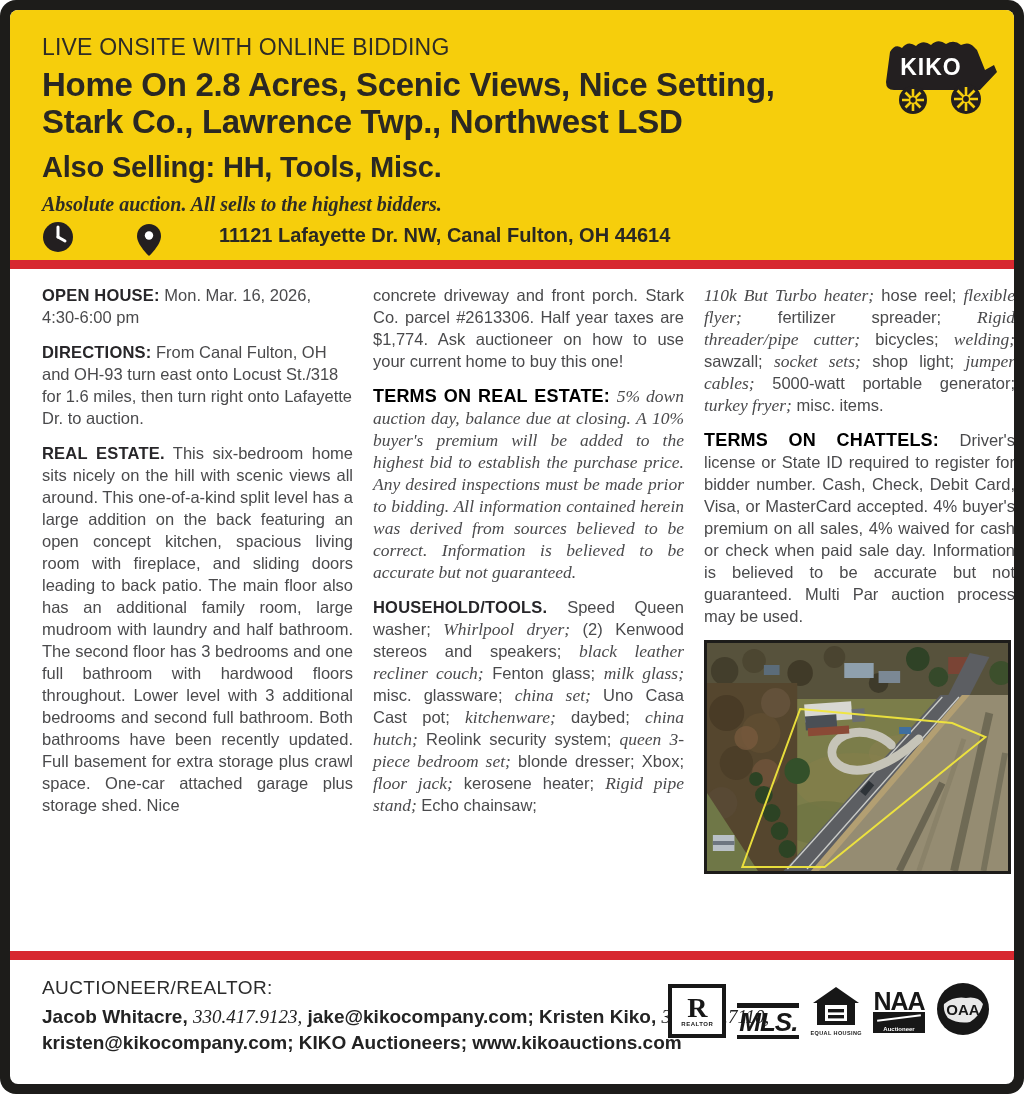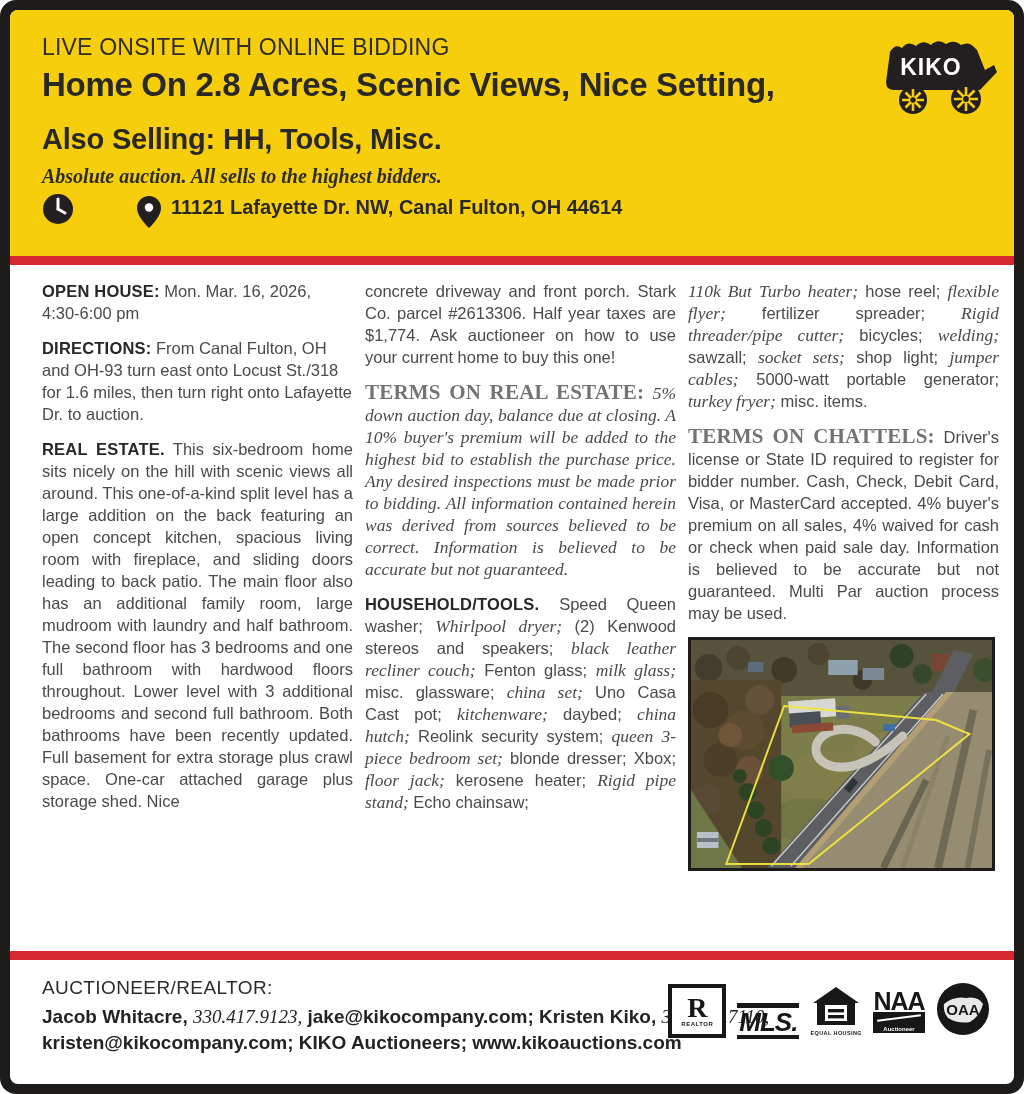--- a/index.html
+++ b/index.html
@@ -11,39 +11,39 @@
   }
   *{margin:0;padding:0;box-sizing:border-box;}
   html,body{width:1024px;height:1094px;background:#fff;font-family:"Liberation Sans",sans-serif;}
   .page{width:1024px;height:1094px;background:var(--frame);padding:10px;border-radius:16px;}
   .inner{width:100%;height:100%;background:#fff;border-radius:8px;overflow:hidden;display:flex;flex-direction:column;}
 
   
   .hdr{flex:0 0 246px;background:var(--yellow);position:relative;padding:24px 30px 0 32px;color:var(--ink);}
   .tagline{font-size:23px;font-weight:400;letter-spacing:.2px;color:#2e2c26;}
   .title{font-size:33px;line-height:37px;font-weight:800;letter-spacing:-.3px;margin-top:5px;color:#2a2823;}
-  .also{font-size:29px;font-weight:800;margin-top:20px;letter-spacing:-.2px;color:#2a2823;}
+  .also{font-size:29px;font-weight:800;margin-top:11px;letter-spacing:-.2px;color:#2a2823;}
   .note{font-family:"Liberation Serif",serif;font-style:italic;font-weight:700;font-size:20px;margin-top:9px;color:#2e2c26;}
   .inforow{display:flex;align-items:flex-start;margin-top:5px;gap:54px;}
   .when{display:flex;gap:9px;}
   .when .txt div{font-size:19px;font-weight:700;line-height:24px;color:#2a2823;}
   .where{display:flex;gap:10px;padding-top:3px;}
-  .where .txt{font-size:20px;font-weight:700;color:#2a2823;}
+  .where .txt{font-size:20px;font-weight:700;color:#2a2823;margin-left:48px;}
   .kiko-logo{position:absolute;right:10px;top:22px;}
 
   
   .redbar{flex:0 0 9px;background:var(--red);}
 
   
-  .bodyzone{flex:1 1 auto;display:flex;gap:12px;padding:15px 30px 6px 32px;color:var(--body);font-size:16.5px;line-height:22px;overflow:hidden;}
+  .bodyzone{flex:1 1 auto;display:flex;gap:20px;padding:15px 30px 6px 32px;color:var(--body);font-size:16.5px;line-height:22px;overflow:hidden;}
   .col{width:311px;flex:0 0 311px;}
   .col p{margin:0 0 13px;text-align:justify;}
   .col p.rag{text-align:left;}
   .lead{font-weight:700;color:#272629;letter-spacing:.2px;}
-  .serif-lead{font-family:Liberation Serif, serif;font-weight:700;color:#737373;font-size:21px;letter-spacing:.2px;}
+  .serif-lead{font-family:Liberation Sans, sans-serif;font-weight:700;color:#000000;font-size:18px;letter-spacing:.2px;}
   .terms-re{font-family:"Liberation Serif",serif;font-style:italic;font-size:17.5px;}
   .it{font-family:"Liberation Serif",serif;font-style:italic;font-size:17.5px;}
   .photo{width:307px;height:234px;border:3px solid #1d1c1a;background:#6f6f52;}
   .photo svg{display:block;width:100%;height:100%;}
 
   
   .footer{flex:0 0 124px;position:relative;padding:17px 12px 0 32px;color:#262626;}
   .f-head{font-size:19px;letter-spacing:.4px;color:#2c2c2c;}
   .f-contact{font-size:19px;font-weight:700;line-height:26px;margin-top:5px;max-width:742px;color:#232323;}
   .f-contact .num{font-weight:400;font-family:"Liberation Serif",serif;font-style:italic;font-size:19px;}
@@ -66,20 +66,21 @@
 </head>
 <body>
 
 <div class="page">
   <div class="inner">
 
     <div class="hdr">
       <div class="tagline">LIVE ONSITE WITH ONLINE BIDDING</div>
       <div class="title">
         <div>Home On 2.8 Acres, Scenic Views, Nice Setting,</div>
+        <div>Stark Co., Lawrence Twp., Northwest LSD</div>
       </div>
       <div class="also">Also Selling: HH, Tools, Misc.</div>
       <div class="note">Absolute auction. All sells to the highest bidders.</div>
 
       <div class="inforow">
         <div class="when">
           <span>
             <svg width="32" height="32" viewBox="0 0 32 32">
               <circle cx="16" cy="16" r="15" fill="#231f20"></circle>
               <line x1="16" y1="16" x2="16" y2="6" stroke="#fff" stroke-width="3" stroke-linecap="round"></line>

